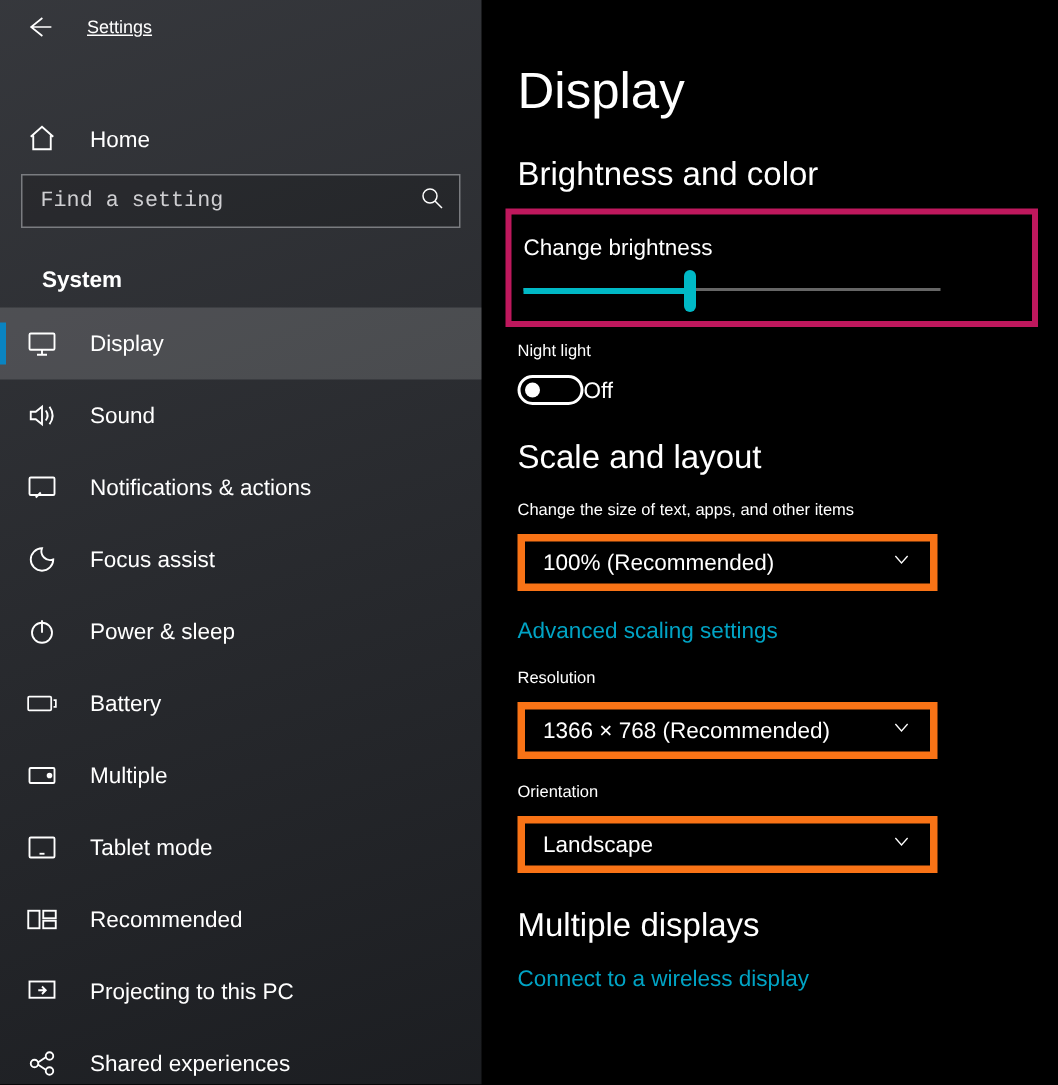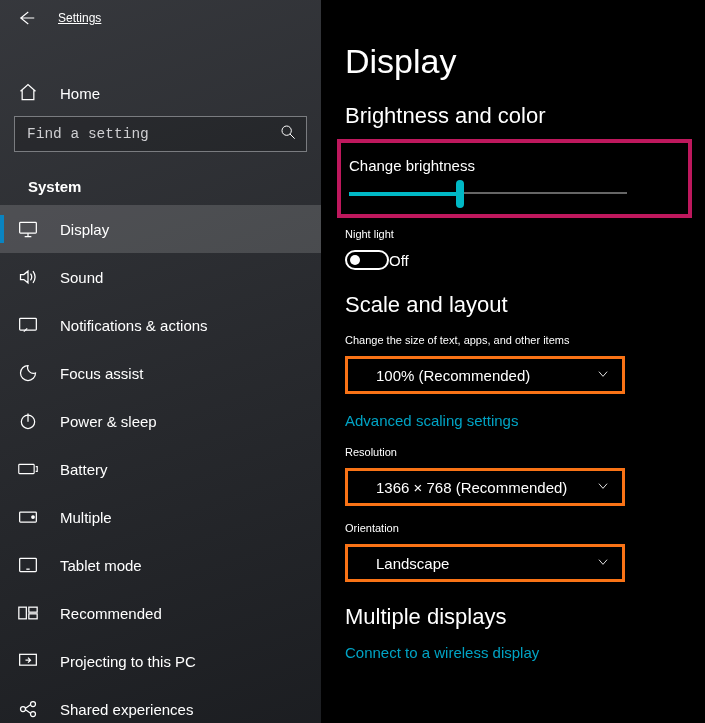--- a/index.html
+++ b/index.html
@@ -73,23 +73,23 @@
   .toggle-row { display:flex; align-items:center; gap:0; margin-top:10px;}
   .toggle {
     width:44px; height:20px; border:2px solid #fff; border-radius:12px;
     position:relative;
   }
   .toggle .knob {
     position:absolute; left:3px; top:3px; width:10px; height:10px; border-radius:50%; background:#fff;
   }
   .link { color:#00a3c4; font-size:15px; margin-top:18px; cursor:pointer; display:inline-block;}
   .dropdown {
-    margin-top:10px; width:280px; height:38px; border:3px solid #f97316;
+    margin-top:10px; width:280px; height:38px; border:5px solid #f97316;
     display:flex; align-items:center; justify-content:space-between;
-    padding: 0 12px 0 28px; font-size:15px; cursor:pointer;
+    padding: 0 12px 0 12px; font-size:15px; cursor:pointer;
     background:#000;
   }
   .chev { width:14px; height:14px; }
   .multi-hdr { margin-top: 34px; }
 </style>
 </head>
 <body>
 
 <div class="app">
   <aside class="sidebar">

